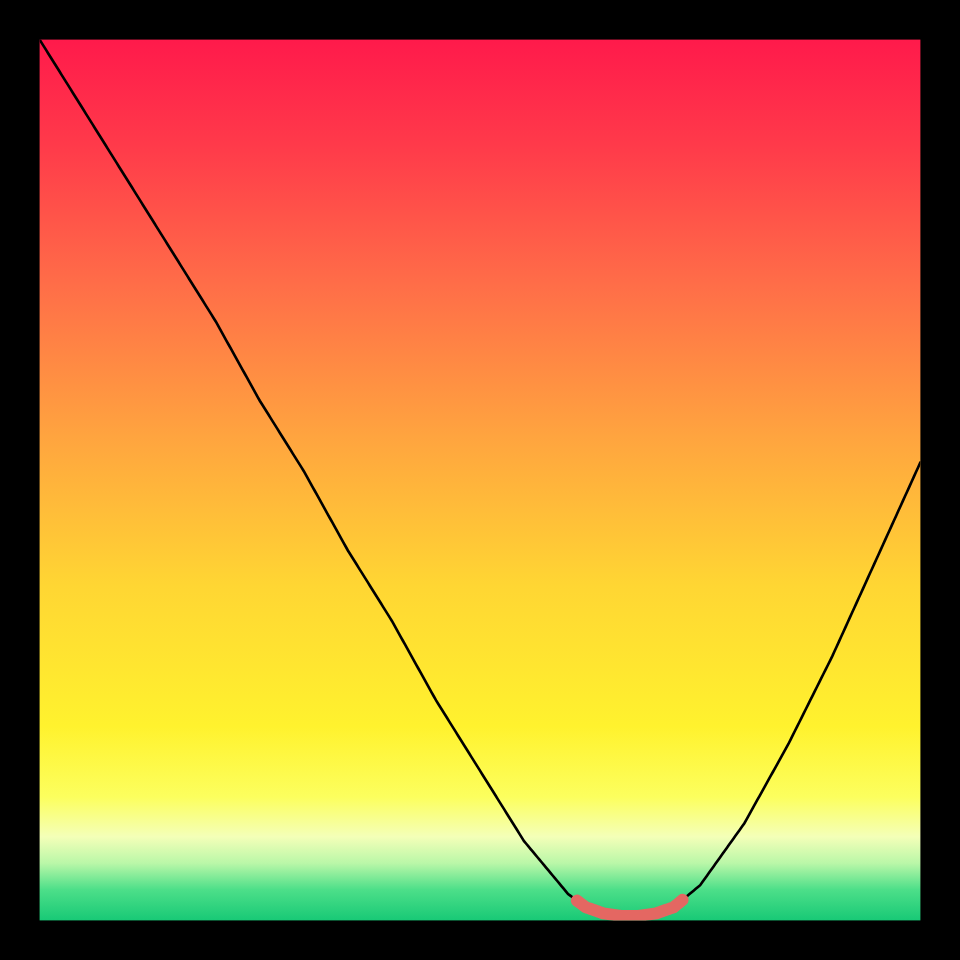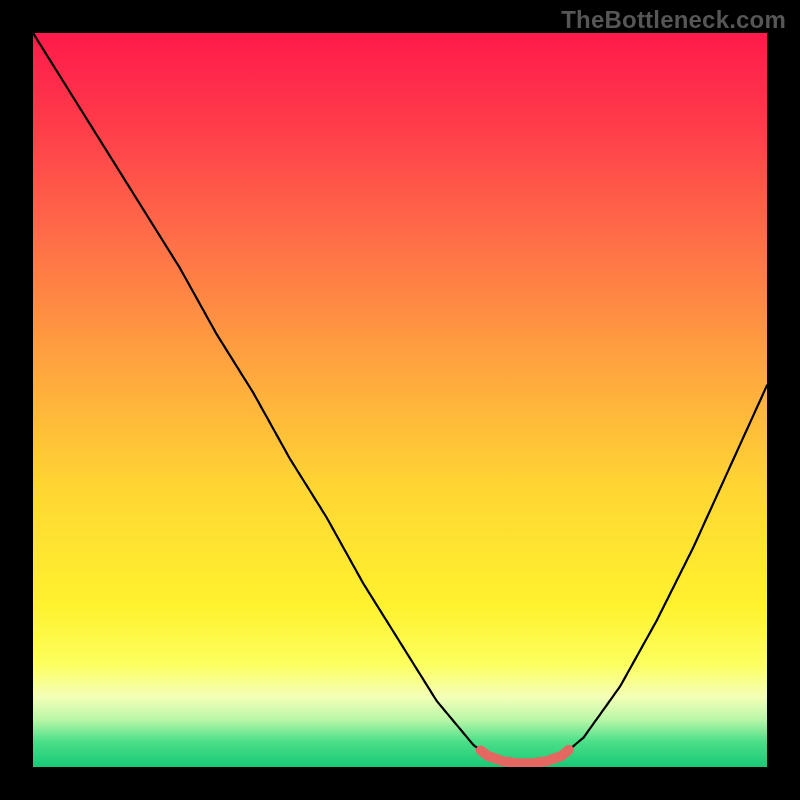--- a/index.html
+++ b/index.html
@@ -72,14 +72,13 @@
     </defs>
 
     <rect id="plot-bg" x="33" y="33" width="734" height="734" fill="url(#bg-grad)"></rect>
 
     <g clip-path="url(#plot-clip)">
       <path id="curve-path" class="curve" d="M33.00,33.00L34.84,35.94L36.67,38.87L38.51,41.81L40.34,44.74L42.17,47.68L44.01,50.62L45.84,53.55L47.68,56.49L49.52,59.42L51.35,62.36L53.19,65.30L55.02,68.23L56.86,71.17L58.69,74.10L60.52,77.04L62.36,79.98L64.20,82.91L66.03,85.85L67.87,88.78L69.70,91.72L71.53,94.66L73.37,97.59L75.20,100.53L77.04,103.46L78.88,106.40L80.71,109.34L82.55,112.27L84.38,115.21L86.22,118.14L88.05,121.08L89.88,124.02L91.72,126.95L93.56,129.89L95.39,132.82L97.22,135.76L99.06,138.70L100.89,141.63L102.73,144.57L104.56,147.50L106.40,150.44L108.23,153.38L110.07,156.31L111.91,159.25L113.74,162.18L115.58,165.12L117.41,168.06L119.24,170.99L121.08,173.93L122.91,176.86L124.75,179.80L126.59,182.74L128.42,185.67L130.25,188.61L132.09,191.54L133.93,194.48L135.76,197.42L137.59,200.35L139.43,203.29L141.26,206.22L143.10,209.16L144.94,212.10L146.77,215.03L148.61,217.97L150.44,220.90L152.28,223.84L154.11,226.78L155.94,229.71L157.78,232.65L159.62,235.58L161.45,238.52L163.28,241.46L165.12,244.39L166.95,247.33L168.79,250.26L170.63,253.20L172.46,256.14L174.30,259.07L176.13,262.01L177.97,264.94L179.80,267.88L181.64,271.18L183.47,274.49L185.31,277.79L187.14,281.09L188.97,284.39L190.81,287.70L192.65,291.00L194.48,294.30L196.31,297.61L198.15,300.91L199.99,304.21L201.82,307.52L203.66,310.82L205.49,314.12L207.32,317.42L209.16,320.73L211.00,324.03L212.83,327.33L214.66,330.64L216.50,333.94L218.34,336.88L220.17,339.81L222.00,342.75L223.84,345.68L225.68,348.62L227.51,351.56L229.34,354.49L231.18,357.43L233.02,360.36L234.85,363.30L236.69,366.24L238.52,369.17L240.35,372.11L242.19,375.04L244.02,377.98L245.86,380.92L247.69,383.85L249.53,386.79L251.36,389.72L253.20,392.66L255.03,395.96L256.87,399.27L258.70,402.57L260.54,405.87L262.38,409.17L264.21,412.48L266.05,415.78L267.88,419.08L269.72,422.39L271.55,425.69L273.38,428.99L275.22,432.30L277.06,435.60L278.89,438.90L280.73,442.20L282.56,445.51L284.39,448.81L286.23,452.11L288.06,455.42L289.90,458.72L291.74,461.66L293.57,464.59L295.40,467.53L297.24,470.46L299.07,473.40L300.91,476.34L302.75,479.27L304.58,482.21L306.42,485.14L308.25,488.08L310.08,491.02L311.92,493.95L313.75,496.89L315.59,499.82L317.43,502.76L319.26,505.70L321.10,508.63L322.93,511.57L324.76,514.50L326.60,517.44L328.44,520.74L330.27,524.05L332.10,527.35L333.94,530.65L335.77,533.95L337.61,537.26L339.44,540.56L341.28,543.86L343.12,547.17L344.95,550.47L346.78,553.77L348.62,557.08L350.45,560.38L352.29,563.68L354.13,566.99L355.96,570.29L357.80,573.59L359.63,576.89L361.47,580.20L363.30,583.50L365.13,586.44L366.97,589.37L368.81,592.31L370.64,595.24L372.48,598.18L374.31,601.12L376.15,604.05L377.98,606.99L379.81,609.92L381.65,612.86L383.49,615.80L385.32,618.73L387.15,621.67L388.99,624.60L390.82,627.54L392.66,630.48L394.50,633.41L396.33,636.35L398.17,639.28L400.00,642.22L401.83,645.16L403.67,648.09L405.50,651.03L407.34,653.96L409.17,656.90L411.01,659.84L412.84,662.77L414.68,665.71L416.51,668.64L418.35,671.58L420.19,674.52L422.02,677.45L423.85,680.39L425.69,683.32L427.52,686.26L429.36,689.20L431.19,692.13L433.03,695.07L434.87,698.00L436.70,700.94L438.53,703.14L440.37,705.34L442.20,707.55L444.04,709.75L445.88,711.95L447.71,714.15L449.55,716.35L451.38,718.56L453.22,720.76L455.05,722.96L456.88,725.16L458.72,727.36L460.56,729.57L462.39,731.77L464.23,733.97L466.06,736.17L467.90,738.37L469.73,740.58L471.56,742.78L473.40,744.98L475.24,746.36L477.07,747.73L478.91,749.11L480.74,750.49L482.58,751.86L484.41,753.24L486.25,754.61L488.08,755.99L489.92,756.63L491.75,757.27L493.58,757.92L495.42,758.56L497.25,759.20L499.09,759.84L500.92,760.49L502.76,761.13L504.59,761.40L506.43,761.68L508.26,761.95L510.10,762.23L511.94,762.50L513.77,762.78L515.61,763.05L517.44,763.33L519.27,763.33L521.11,763.33L522.94,763.33L524.78,763.33L526.62,763.33L528.45,763.33L530.28,763.33L532.12,763.33L533.95,763.05L535.79,762.78L537.63,762.50L539.46,762.23L541.30,761.95L543.13,761.68L544.97,761.40L546.80,761.13L548.63,760.49L550.47,759.84L552.31,759.20L554.14,758.56L555.98,757.92L557.81,757.27L559.64,756.63L561.48,755.99L563.32,754.46L565.15,752.93L566.99,751.40L568.82,749.87L570.65,748.34L572.49,746.82L574.33,745.29L576.16,743.76L578.00,742.23L579.83,740.70L581.67,739.17L583.50,737.64L585.33,735.07L587.17,732.50L589.00,729.93L590.84,727.36L592.67,724.79L594.51,722.23L596.35,719.66L598.18,717.09L600.01,714.52L601.85,711.95L603.68,709.38L605.52,706.81L607.36,704.24L609.19,701.67L611.02,699.11L612.86,696.54L614.69,693.97L616.53,691.40L618.37,688.83L620.20,686.26L622.03,682.96L623.87,679.65L625.71,676.35L627.54,673.05L629.38,669.75L631.21,666.44L633.04,663.14L634.88,659.84L636.72,656.53L638.55,653.23L640.38,649.93L642.22,646.62L644.06,643.32L645.89,640.02L647.73,636.72L649.56,633.41L651.39,630.11L653.23,626.81L655.07,623.50L656.90,620.20L658.74,616.53L660.57,612.86L662.40,609.19L664.24,605.52L666.08,601.85L667.91,598.18L669.75,594.51L671.58,590.84L673.42,587.17L675.25,583.50L677.08,579.83L678.92,576.16L680.75,572.49L682.59,568.82L684.42,565.15L686.26,561.48L688.10,557.81L689.93,554.14L691.76,550.47L693.60,546.80L695.43,542.76L697.27,538.73L699.11,534.69L700.94,530.65L702.77,526.62L704.61,522.58L706.44,518.54L708.28,514.50L710.12,510.47L711.95,506.43L713.78,502.39L715.62,498.36L717.46,494.32L719.29,490.28L721.13,486.24L722.96,482.21L724.79,478.17L726.63,474.13L728.47,470.10L730.30,466.06L732.13,462.02L733.97,457.99L735.81,453.95L737.64,449.91L739.48,445.88L741.31,441.84L743.14,437.80L744.98,433.76L746.82,429.73L748.65,425.69L750.49,421.65L752.32,417.62L754.15,413.58L755.99,409.54L757.83,405.51L759.66,401.47L761.50,397.43L763.33,393.39L765.17,389.36L767.00,385.32"></path>
       <path id="marker-path" class="marker" d="M480.74,750.49L482.21,751.59L483.68,752.69L485.14,753.79L486.61,754.89L488.08,755.99L489.55,756.50L491.02,757.02L492.48,757.53L493.95,758.05L495.42,758.56L496.89,759.07L498.36,759.59L499.82,760.10L501.29,760.61L502.76,761.13L504.23,761.35L505.70,761.57L507.16,761.79L508.63,762.01L510.10,762.23L511.57,762.45L513.04,762.67L514.50,762.89L515.97,763.11L517.44,763.33L518.91,763.33L520.38,763.33L521.84,763.33L523.31,763.33L524.78,763.33L526.25,763.33L527.72,763.33L529.18,763.33L530.65,763.33L532.12,763.33L533.59,763.11L535.06,762.89L536.52,762.67L537.99,762.45L539.46,762.23L540.93,762.01L542.40,761.79L543.86,761.57L545.33,761.35L546.80,761.13L548.27,760.61L549.74,760.10L551.20,759.59L552.67,759.07L554.14,758.56L555.61,758.05L557.08,757.53L558.54,757.02L560.01,756.50L561.48,755.99L562.95,754.77L564.42,753.54L565.88,752.32L567.35,751.10L568.82,749.87"></path>
     </g>
   </svg>
 
-  <div class="watermark">TheBottleneck.com</div>
 </div>
 
 </body></html>

